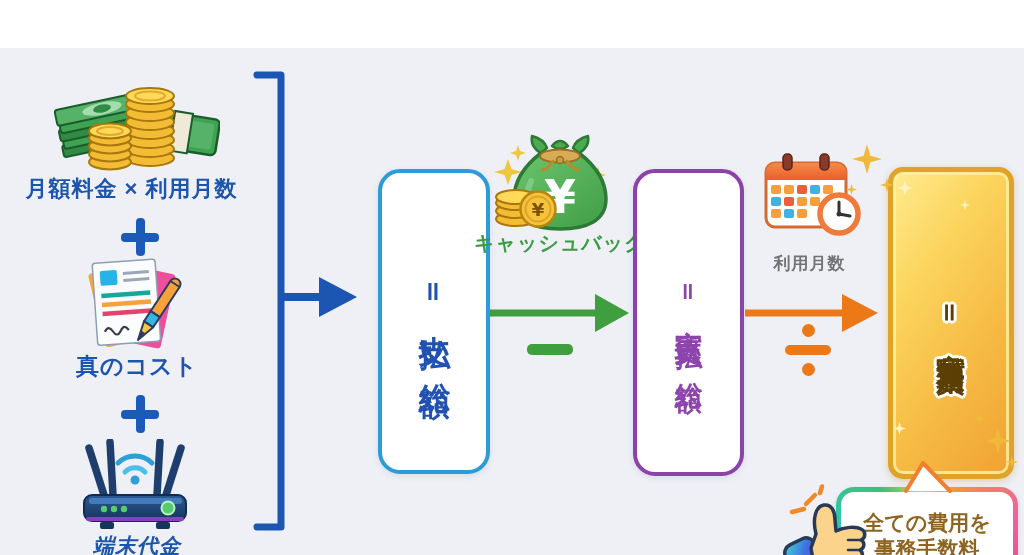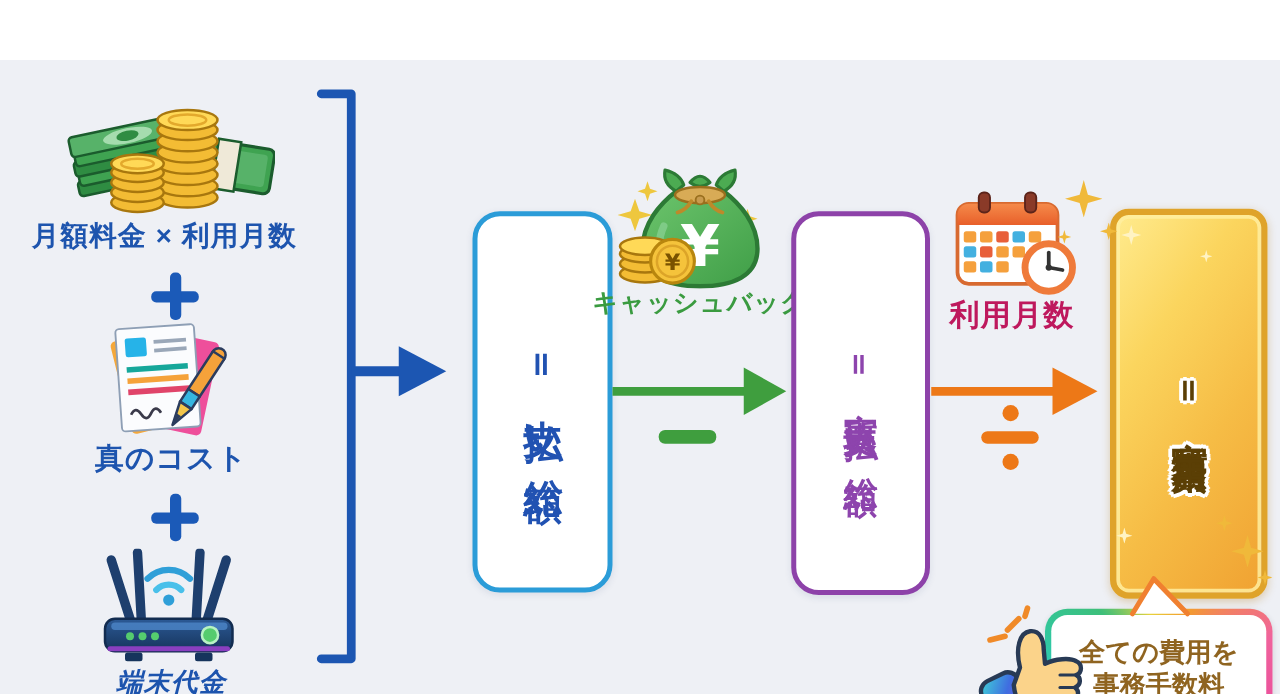--- a/index.html
+++ b/index.html
@@ -12,21 +12,21 @@
   .abs{position:absolute;}
   
   .lbl{
     position:absolute;text-align:center;font-weight:800;
     color:#1d54ae;letter-spacing:1px;white-space:nowrap;
   }
   .lbl-money{left:14px;top:126px;width:235px;font-size:22px;}
   .lbl-doc{left:32px;top:303px;width:210px;font-size:23px;}
   .lbl-router{left:32px;top:484px;width:210px;font-size:21px;font-style:italic;}
   .lbl-cashback{left:474px;top:183px;width:164px;font-size:20px;color:#3a9b40;line-height:24px;}
-  .lbl-months{left:752px;top:188px;width:115px;font-size:24px;color:#be185d;}
+  .lbl-months{left:752px;top:204px;width:115px;font-size:17px;color:#737373;}
   
   .plus{position:absolute;width:38px;height:38px;}
   .plus::before{content:"";position:absolute;left:0;top:14.5px;width:38px;height:9px;background:#1b5ab8;border-radius:4px;}
   .plus::after{content:"";position:absolute;left:14.5px;top:0;width:9px;height:38px;background:#1b5ab8;border-radius:4px;}
   
   .minus{position:absolute;left:527px;top:296px;width:46px;height:11px;background:#3f9e3e;border-radius:5px;}
   
   .divide{position:absolute;left:785px;top:276px;width:46px;height:52px;}
   .divide .bar{position:absolute;left:0;top:21px;width:46px;height:10px;background:#ed7817;border-radius:5px;}
   .divide .dot{position:absolute;left:16.5px;width:13px;height:13px;border-radius:50%;background:#ed7817;}

